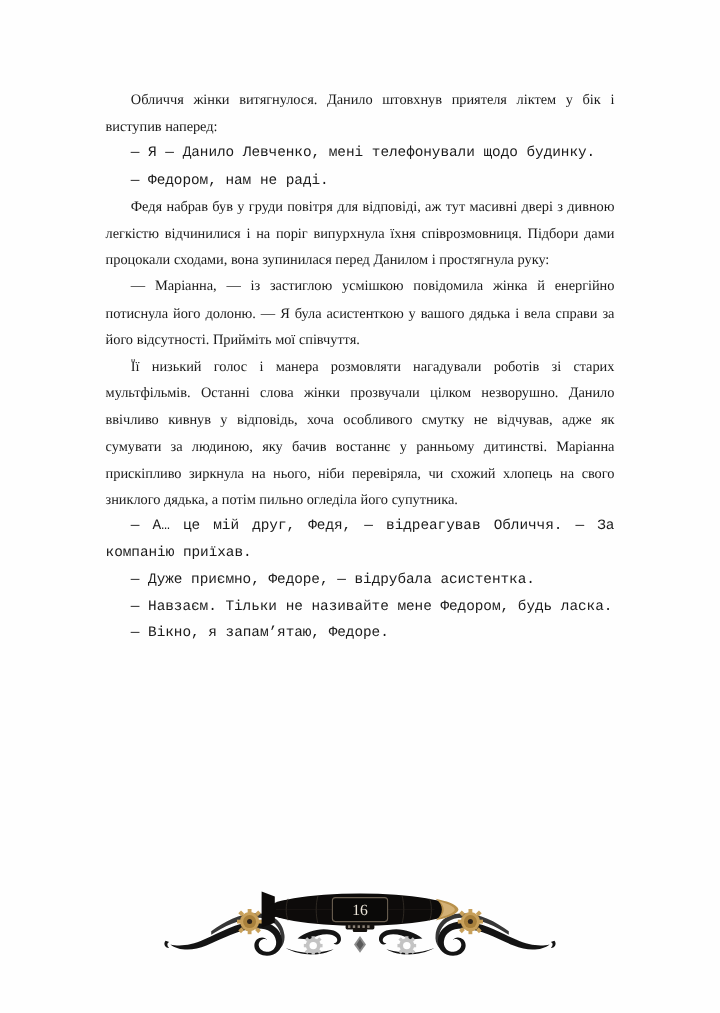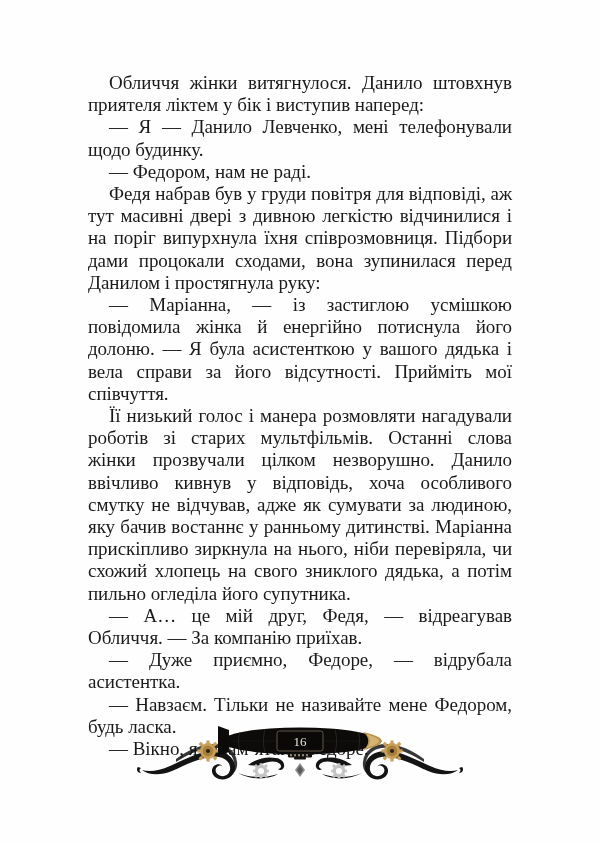--- a/index.html
+++ b/index.html
@@ -29,37 +29,38 @@
     position: absolute;
     left: 88px;
     top: 72px;
     width: 424px;
   }
 
   .para {
     margin: 0;
     text-indent: 21px;
     text-align: justify;
-    font-size: 19px;
+    font-size: 12px;
     line-height: 22.2px;
     letter-spacing: -0.05px;
     word-spacing: 0.1px;
     hyphens: none;
   }
 
   .para.nojustify {
     text-align: justify;
     text-align-last: left;
+    font-family: Liberation Mono, monospace;
   }
 
   
   .ornament {
     position: absolute;
     left: 0;
-    top: 718px;
+    top: 735px;
     width: 600px;
     height: 66px;
     pointer-events: none;
   }
   .ornament svg {
     display: block;
     margin: 0 auto;
   }
   .page-number-text {
     font-family: "Liberation Serif", "DejaVu Serif", serif;

